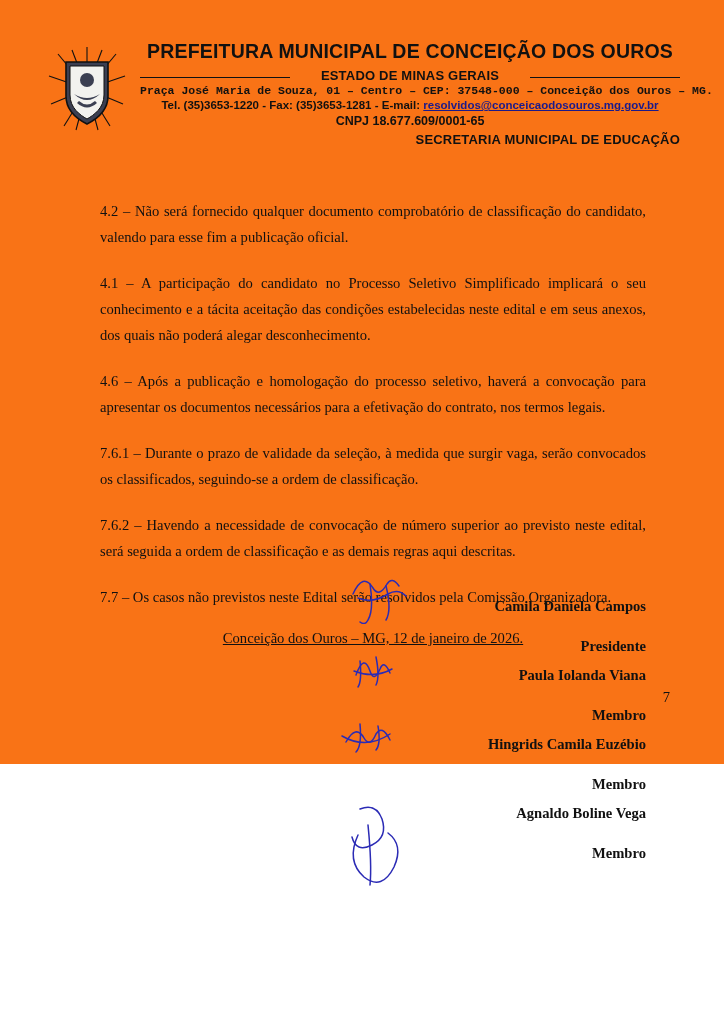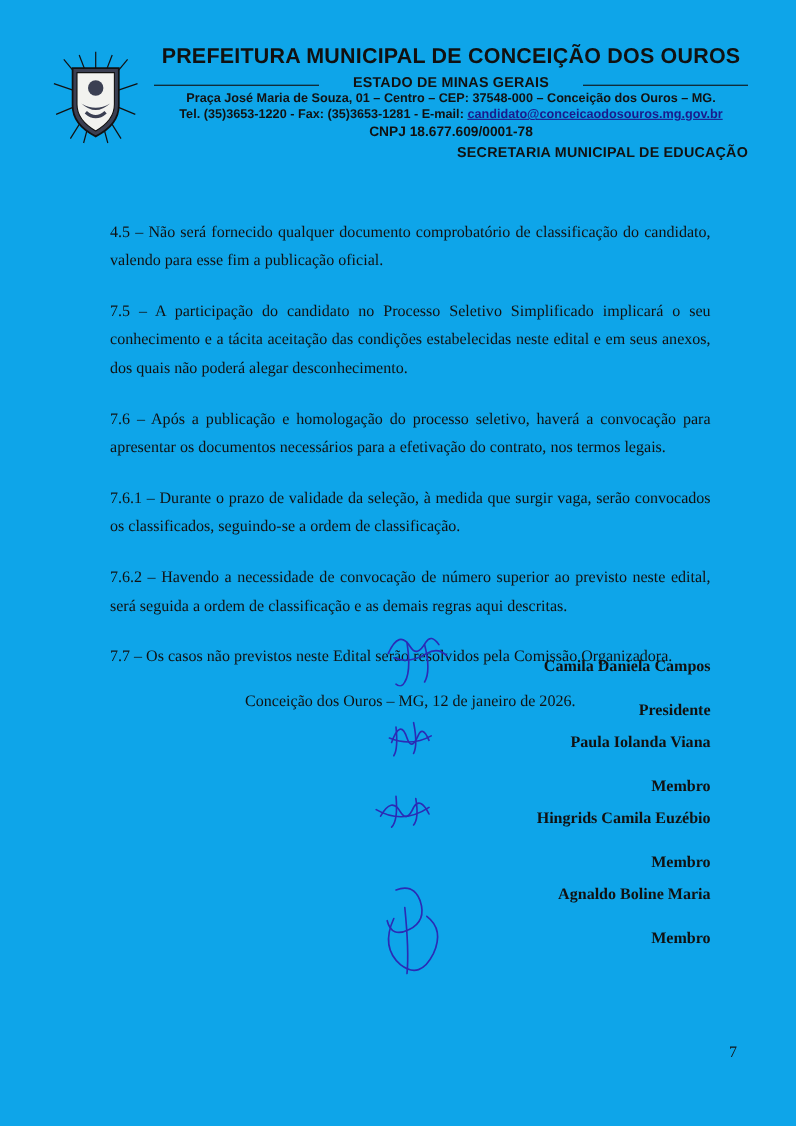--- a/index.html
+++ b/index.html
@@ -13,22 +13,22 @@
     position: relative;
     font-family: "Liberation Serif", serif;
     color: #111111;
     overflow: hidden;
   }
 
   .page {
     position: absolute;
     inset: 0;
     width: 724px;
-    height: 1024px;
-    background: #0ea5e9;
+    height: 764px;
+    background: #f97316;
   }
 
   
   .header {
     position: absolute;
     top: 40px;
     left: 0;
     width: 724px;
     height: 130px;
   }
@@ -73,21 +73,21 @@
   .state-row .rule-left { left: 0; width: 150px; }
   .state-row .rule-right { right: 0; width: 150px; }
   .state-name {
     font-family: "Liberation Sans", sans-serif;
     font-weight: bold;
     font-size: 13px;
     letter-spacing: 0.2px;
   }
 
   .addr-line {
-    font-family: Liberation Sans, sans-serif;
+    font-family: Liberation Mono, monospace;
     font-weight: bold;
     font-size: 11.5px;
     margin-top: 2px;
     white-space: nowrap;
   }
   .contact-line {
     font-family: "Liberation Sans", sans-serif;
     font-weight: bold;
     font-size: 11.5px;
     margin-top: 2px;
@@ -133,20 +133,21 @@
   .para.last-nojustify {
     text-align: left;
   }
 
   .date-line {
     font-family: "Liberation Serif", serif;
     font-size: 14.6px;
     text-align: center;
     margin: 14px 0 0 0;
     color: #111;
+    text-decoration: underline;
   }
 
   
   .signatures {
     position: absolute;
     left: 100px;
     top: 598px;
     width: 546px;
   }
   .sig-block {
@@ -232,32 +233,32 @@
       <div class="org-name">PREFEITURA MUNICIPAL DE CONCEIÇÃO DOS OUROS</div>
 
       <div class="state-row">
         <span class="rule-left"></span>
         <span class="state-name">ESTADO DE MINAS GERAIS</span>
         <span class="rule-right"></span>
       </div>
 
       <div class="addr-line">Praça José Maria de Souza, 01 – Centro – CEP: 37548-000 – Conceição dos Ouros – MG.</div>
 
-      <div class="contact-line"><span>Tel. (35)3653-1220 - Fax: (35)3653-1281 - E-mail: </span><span class="mail">candidato@conceicaodosouros.mg.gov.br</span></div>
-
-      <div class="cnpj-line">CNPJ 18.677.609/0001-78</div>
+      <div class="contact-line"><span>Tel. (35)3653-1220 - Fax: (35)3653-1281 - E-mail: </span><span class="mail">resolvidos@conceicaodosouros.mg.gov.br</span></div>
+
+      <div class="cnpj-line">CNPJ 18.677.609/0001-65</div>
 
       <div class="secretaria-line">SECRETARIA MUNICIPAL DE EDUCAÇÃO</div>
     </div>
   </div>
 
   <div class="content">
-    <p class="para">4.5 – Não será fornecido qualquer documento comprobatório de classificação do candidato, valendo para esse fim a publicação oficial.</p>
-    <p class="para">7.5 – A participação do candidato no Processo Seletivo Simplificado implicará o seu conhecimento e a tácita aceitação das condições estabelecidas neste edital e em seus anexos, dos quais não poderá alegar desconhecimento.</p>
-    <p class="para">7.6 – Após a publicação e homologação do processo seletivo, haverá a convocação para apresentar os documentos necessários para a efetivação do contrato, nos termos legais.</p>
+    <p class="para">4.2 – Não será fornecido qualquer documento comprobatório de classificação do candidato, valendo para esse fim a publicação oficial.</p>
+    <p class="para">4.1 – A participação do candidato no Processo Seletivo Simplificado implicará o seu conhecimento e a tácita aceitação das condições estabelecidas neste edital e em seus anexos, dos quais não poderá alegar desconhecimento.</p>
+    <p class="para">4.6 – Após a publicação e homologação do processo seletivo, haverá a convocação para apresentar os documentos necessários para a efetivação do contrato, nos termos legais.</p>
     <p class="para">7.6.1 – Durante o prazo de validade da seleção, à medida que surgir vaga, serão convocados os classificados, seguindo-se a ordem de classificação.</p>
     <p class="para">7.6.2 – Havendo a necessidade de convocação de número superior ao previsto neste edital, será seguida a ordem de classificação e as demais regras aqui descritas.</p>
     <p class="para last-nojustify">7.7 – Os casos não previstos neste Edital serão resolvidos pela Comissão Organizadora.</p>
     <p class="date-line">Conceição dos Ouros – MG, 12 de janeiro de 2026.</p>
   </div>
 
   <div class="signatures">
 
     <div class="sig-block sig1">
       <span class="scribble">
@@ -307,21 +308,21 @@
     <div class="sig-block sig4">
       <span class="scribble">
         <svg viewBox="0 0 150 110" width="150" height="110" aria-hidden="true">
           <g fill="none" stroke="#2b2bb5" stroke-width="1.5" stroke-linecap="round">
             <path d="M62 14 q16 -6 22 10 q6 18 -10 26 q-16 8 -20 -8"></path>
             <path d="M60 40 q-12 26 6 42 q18 14 30 -10 q10 -22 -6 -34"></path>
             <path d="M70 30 q4 40 2 60"></path>
           </g>
         </svg>
       </span>
-      <div class="sig-name">Agnaldo Boline Maria</div>
+      <div class="sig-name">Agnaldo Boline Vega</div>
       <div class="sig-role">Membro</div>
     </div>
 
   </div>
 
   <div class="page-number">7</div>
 
 </div>
 
 </body></html>

